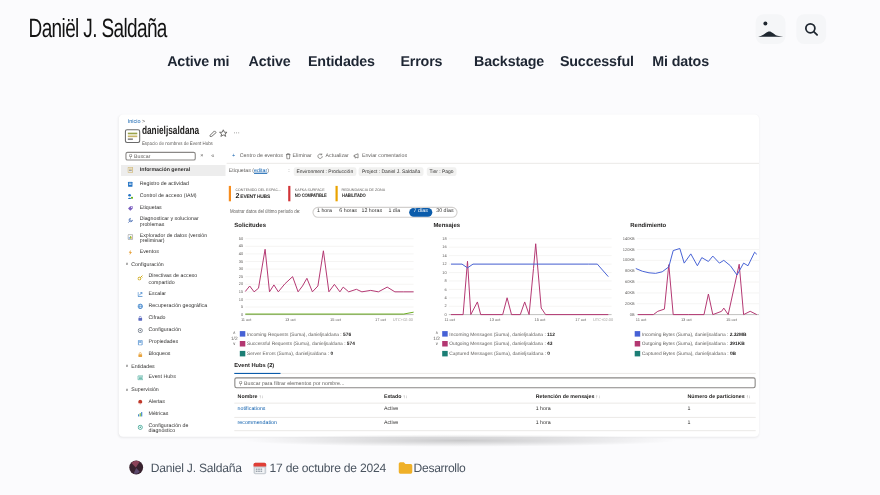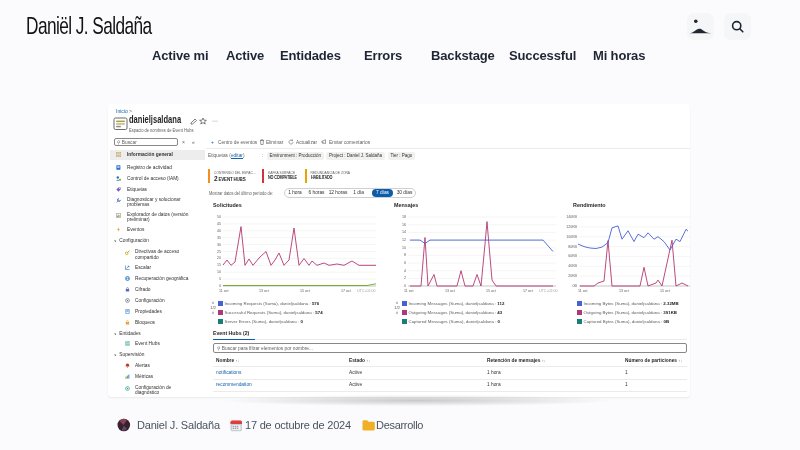--- a/index.html
+++ b/index.html
@@ -45,21 +45,21 @@
   <text x="0" y="34" style="font-family:'Liberation Sans',sans-serif" font-size="24" fill="#131313" transform="scale(0.72,1.0)" letter-spacing="-0.8">Daniël J. Saldaña</text>
 </svg>
 
 <div id="nav">
   <span style="left:152px">Active mi</span>
   <span style="left:226px">Active</span>
   <span style="left:280px">Entidades</span>
   <span style="left:364px">Errors</span>
   <span style="left:431px">Backstage</span>
   <span style="left:509px">Successful</span>
-  <span style="left:593px">Mi horas</span>
+  <span style="left:593px">Mi datos</span>
 </div>
 
 <div class="iconbtn" style="left:687px; top:13px;">
   <svg width="27" height="27" viewBox="0 0 27 27">
     <circle cx="8.8" cy="8.3" r="1.8" fill="#1f2730"></circle>
     <path d="M2.2 20.3 C5 19.9 6.8 18.6 8.8 17.2 C10.8 15.8 12.4 15.3 14 16 C16.2 17 17.6 18.9 19.8 19.5 C21.4 19.9 23.2 20.1 25 20.3 Z" fill="#1f2730"></path>
   </svg>
 </div>
 <div class="iconbtn" style="left:724px; top:13px;">
   <svg width="27" height="27" viewBox="0 0 27 27">

